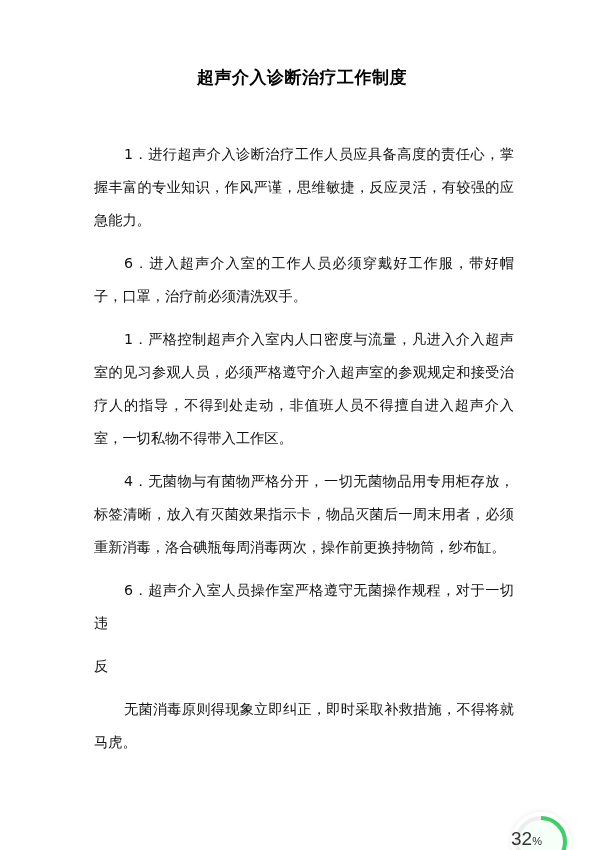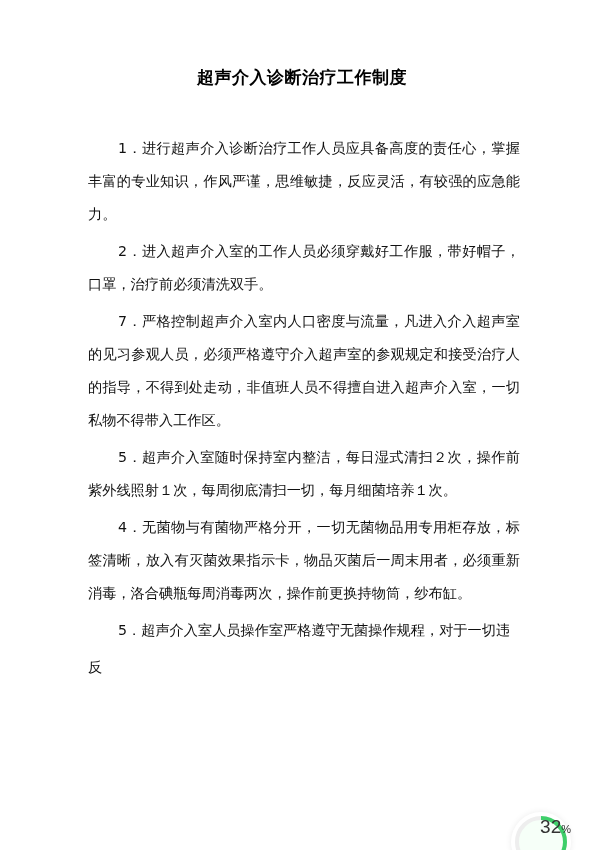--- a/index.html
+++ b/index.html
@@ -37,21 +37,21 @@
     .body-text {
       position: absolute;
       left: 84px;
       top: 128px;
       width: 440px;
       font-size: 14.2px;
       line-height: 33px;
       color: #111111;
     }
     .para {
-      margin: 4px;
+      margin: 10px;
       text-indent: 30px;
       text-align: justify;
       word-break: break-all;
     }
     .para.no-indent {
       text-indent: 0;
     }
     .progress-badge {
       position: absolute;
       left: 511px;
@@ -62,45 +62,45 @@
       background: #ffffff;
       box-shadow: 0 0 6px rgba(0,0,0,0.08);
     }
     .progress-ring {
       position: absolute;
       left: 3px; top: 3px;
       width: 54px; height: 54px;
     }
     .progress-label {
       position: absolute;
-      left: 0; top: 4px;
+      left: 0; top: 16px;
       width: 60px;
-      text-align: right;
+      text-align: left;
       font-family: "Liberation Sans", sans-serif;
       font-size: 19px;
       color: #333333;
     }
     .progress-label .pct {
       font-size: 11px;
     }
   </style>
 </head>
 <body>
 
 <div class="page">
   <div class="doc-title">超声介入诊断治疗工作制度</div>
 
   <div class="body-text">
     <p class="para">1．进行超声介入诊断治疗工作人员应具备高度的责任心，掌握丰富的专业知识，作风严谨，思维敏捷，反应灵活，有较强的应急能力。</p>
-    <p class="para">2．进入超声介入室的工作人员必须穿戴好工作服，带好帽子，口罩，治疗前必须清洗双手。</p>
-    <p class="para">7．严格控制超声介入室内人口密度与流量，凡进入介入超声室的见习参观人员，必须严格遵守介入超声室的参观规定和接受治疗人的指导，不得到处走动，非值班人员不得擅自进入超声介入室，一切私物不得带入工作区。</p>
-    <p class="para">5．超声介入室随时保持室内整洁，每日湿式清扫２次，操作前紫外线照射１次，每周彻底清扫一切，每月细菌培养１次。</p>
+    <p class="para">6．进入超声介入室的工作人员必须穿戴好工作服，带好帽子，口罩，治疗前必须清洗双手。</p>
+    <p class="para">1．严格控制超声介入室内人口密度与流量，凡进入介入超声室的见习参观人员，必须严格遵守介入超声室的参观规定和接受治疗人的指导，不得到处走动，非值班人员不得擅自进入超声介入室，一切私物不得带入工作区。</p>
     <p class="para">4．无菌物与有菌物严格分开，一切无菌物品用专用柜存放，标签清晰，放入有灭菌效果指示卡，物品灭菌后一周末用者，必须重新消毒，洛合碘瓶每周消毒两次，操作前更换持物筒，纱布缸。</p>
-    <p class="para">5．超声介入室人员操作室严格遵守无菌操作规程，对于一切违</p>
+    <p class="para">6．超声介入室人员操作室严格遵守无菌操作规程，对于一切违</p>
     <p class="para no-indent">反</p>
+    <p class="para">无菌消毒原则得现象立即纠正，即时采取补救措施，不得将就马虎。</p>
   </div>
 
   <div class="progress-badge">
     <svg class="progress-ring" viewBox="0 0 54 54">
       <circle cx="27" cy="27" r="24" fill="#f6fff8" stroke="#eeeeee" stroke-width="4"></circle>
       <circle id="ring-arc" cx="27" cy="27" r="24" fill="none" stroke="#3ecf6a" stroke-width="4" stroke-linecap="butt" transform="rotate(-90 27 27)" stroke-dasharray="48.25 150.80"></circle>
     </svg>
     <div class="progress-label"><span>32</span><span class="pct">%</span></div>
   </div>
 </div>

